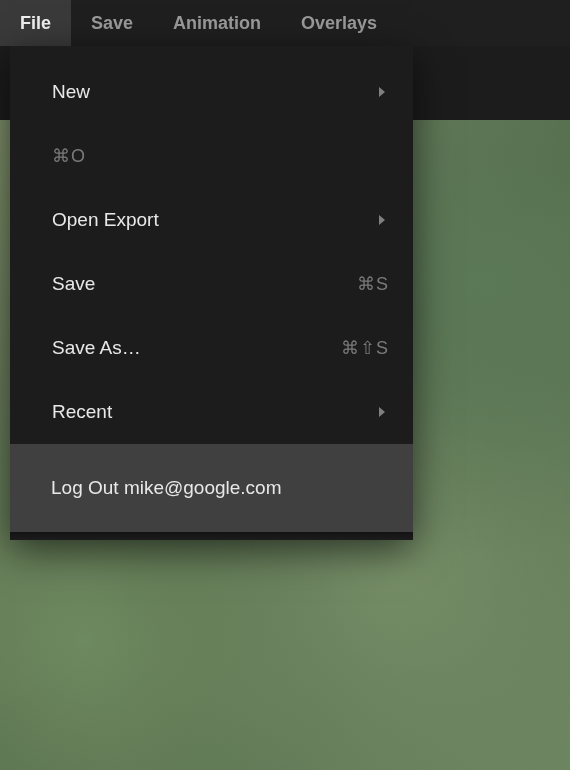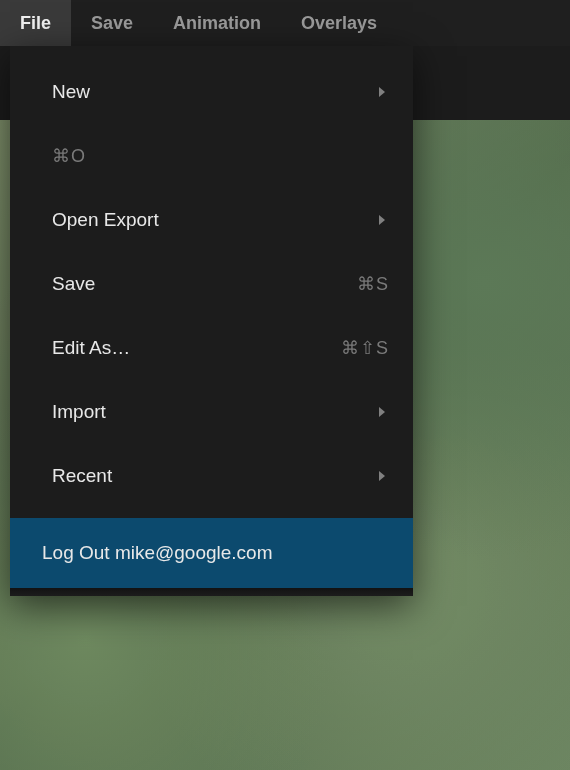--- a/index.html
+++ b/index.html
@@ -76,23 +76,22 @@
       font-size: 18px;
       letter-spacing: 1px;
       font-weight: 300;
     }
     .menu-item .chevron {
       color: #7a7a7a;
       margin-right: 2px;
     }
     .menu-item .chevron svg { display: block; }
     .logout-section {
-      background: #0c4a6e;
-      margin-top: 10px;
-      padding: 4px;
+      background: #404040;
+      padding: 13px;
     }
     .logout-item {
       display: flex;
       align-items: center;
       height: 62px;
       padding: 0 24px 0 28px;
       color: #e8e8e8;
       font-size: 19px;
       font-weight: 400;
       cursor: default;
@@ -149,32 +148,24 @@
         </svg>
     </span>
   </div>
 
   <div class="menu-item">
     <span class="label">Save</span>
     <span class="shortcut">⌘S</span>
   </div>
 
   <div class="menu-item">
-    <span class="label">Edit As…</span>
+    <span class="label">Save As…</span>
     <span class="shortcut">⌘⇧S</span>
   </div>
 
-  <div class="menu-item">
-    <span class="label">Import</span>
-    <span class="chevron">
-      <svg width="9" height="12" viewBox="0 0 9 12">
-          <path d="M1 1 L7 6 L1 11 Z" fill="#808080"></path>
-        </svg>
-    </span>
-  </div>
 
   <div class="menu-item">
     <span class="label">Recent</span>
     <span class="chevron">
       <svg width="9" height="12" viewBox="0 0 9 12">
           <path d="M1 1 L7 6 L1 11 Z" fill="#808080"></path>
         </svg>
     </span>
   </div>
 

